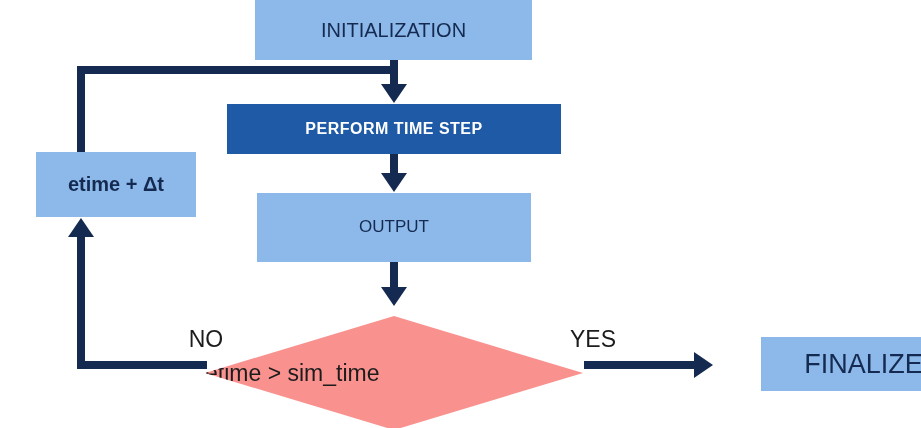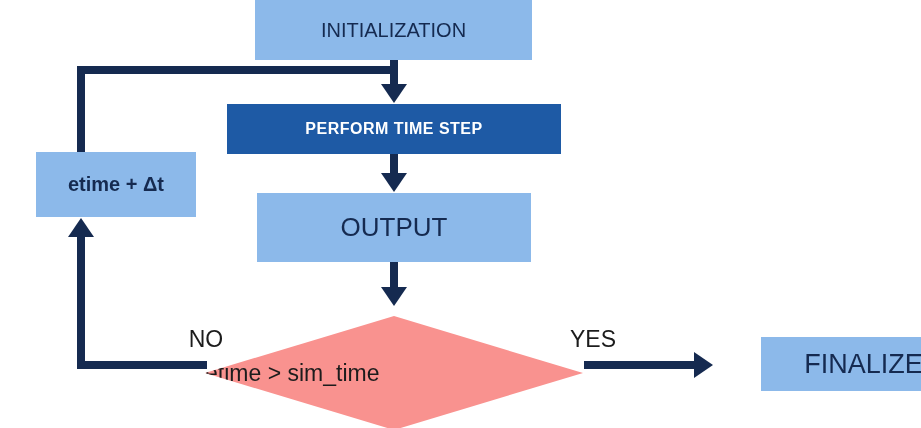--- a/index.html
+++ b/index.html
@@ -40,21 +40,21 @@
     display: flex;
     align-items: center;
     justify-content: center;
     text-align: center;
     color: var(--navy);
   }
   .node-light { background: var(--light-blue); }
   .node-dark  { background: var(--dark-blue); color: #ffffff; }
   .init-box     { left: 255px; top: 0px;   width: 277px; height: 60px; font-size: 20px; }
   .perform-box  { left: 227px; top: 104px; width: 334px; height: 50px; font-size: 16px; font-weight: bold; letter-spacing: 0.5px; }
-  .output-box   { left: 257px; top: 193px; width: 274px; height: 69px; font-size: 26px; flex-direction: column; line-height: 1.35; }
+  .output-box   { left: 257px; top: 193px; width: 274px; height: 69px; font-size: 17px; flex-direction: column; line-height: 1.35; }
   .etime-box    { left: 0px;   top: 152px; width: 160px; height: 65px; font-size: 20px; font-weight: bold; margin-left: 36px; }
   .finalize-box { left: 713px; top: 337px; width: 205px; height: 54px; font-size: 27px; margin-left: 48px; }
   .diamond {
     position: absolute;
     left: 205px; top: 316px;
     width: 378px; height: 114px;
     background: var(--pink);
     clip-path: polygon(50% 0, 100% 50%, 50% 100%, 0 50%);
     display: flex;
     align-items: center;

